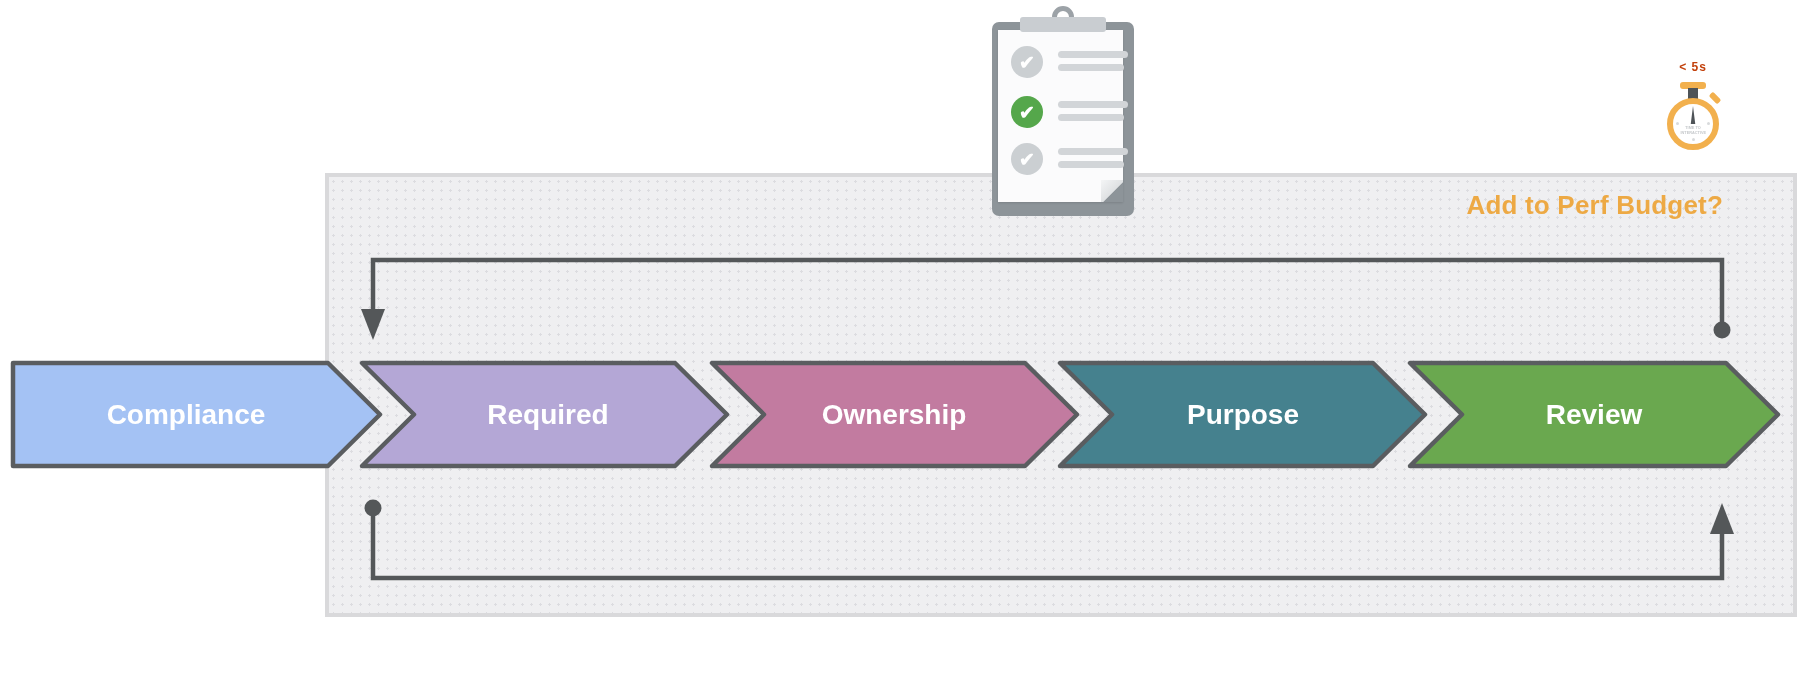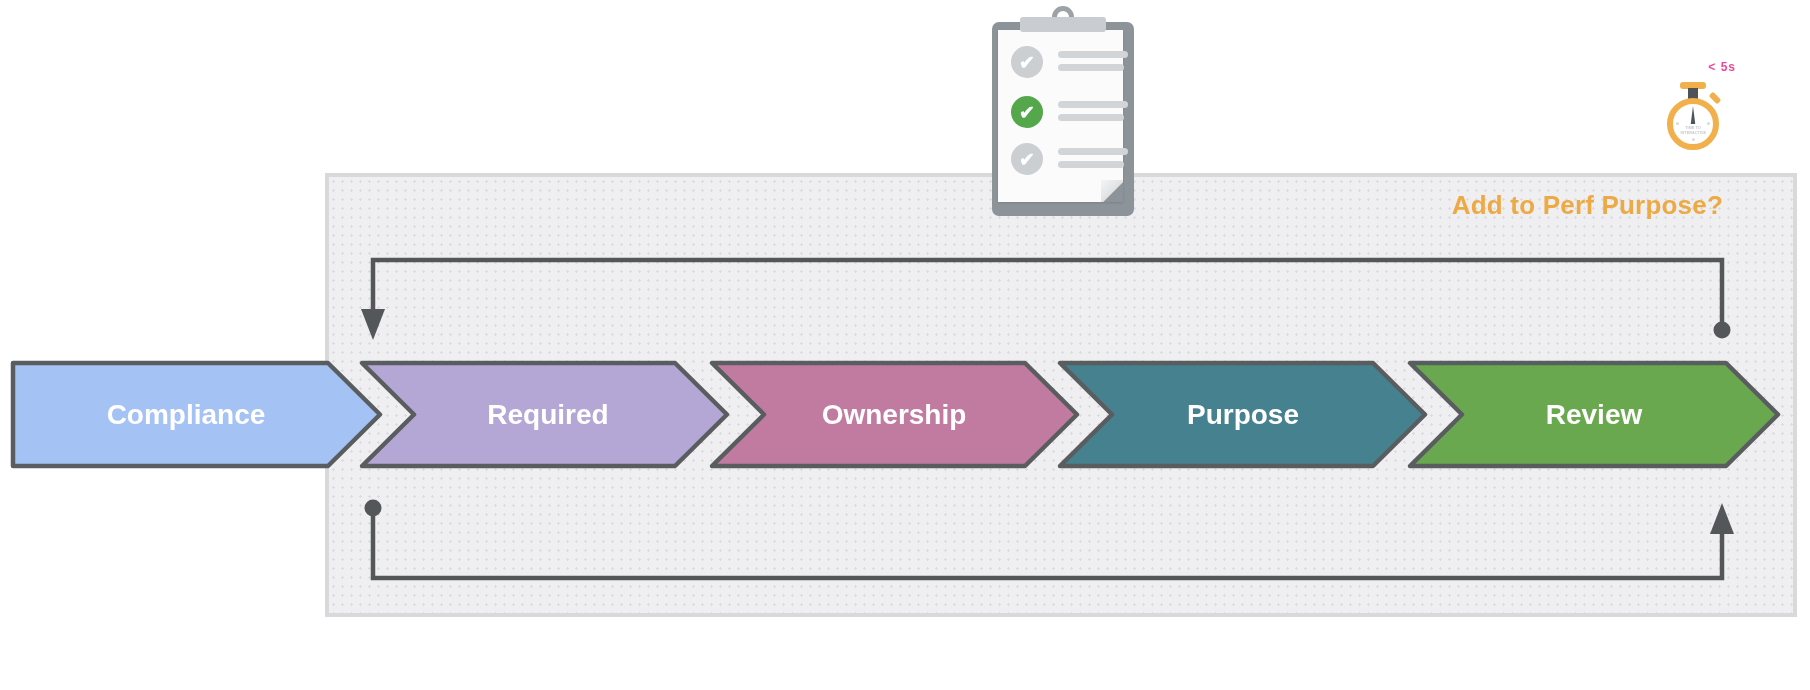--- a/index.html
+++ b/index.html
@@ -45,22 +45,22 @@
             display:flex;align-items:center;justify-content:center;
             color:#ffffff;font-weight:bold;font-size:19px;line-height:1;}
   .cb-check.muted{background:#cbcfd2;}
   .cb-check.active{background:#55a74b;}
   .cb-line{position:absolute;left:47px;height:7px;border-radius:3.5px;background:#d2d5d8;}
   .cb-line.l1{top:5px;width:70px;}
   .cb-line.l2{top:18px;width:66px;}
 
   
   .stopwatch{position:absolute;left:1650px;top:60px;width:86px;height:104px;}
-  .sw-time{position:absolute;left:0;top:0;width:100%;text-align:right;font-size:12px;
-           font-weight:bold;color:#ec4899;letter-spacing:1px;}
+  .sw-time{position:absolute;left:0;top:0;width:100%;text-align:center;font-size:12px;
+           font-weight:bold;color:#c2410c;letter-spacing:1px;}
   .sw-cap{position:absolute;left:30px;top:22px;width:26px;height:7px;background:#f2b04d;border-radius:3px;}
   .sw-stem{position:absolute;left:38px;top:28px;width:10px;height:12px;background:#4e5357;}
   .sw-side{position:absolute;left:59px;top:35px;width:12px;height:6px;background:#f2b04d;
            border-radius:2px;transform:rotate(45deg);}
   .sw-ring{position:absolute;left:17px;top:38px;width:52px;height:52px;box-sizing:border-box;
            border:6px solid #f2b04d;border-radius:50%;background:#ffffff;}
   .sw-needle{position:absolute;left:40px;top:46px;width:6px;height:18px;background:#4e5357;
              clip-path:polygon(50% 0%,88% 100%,12% 100%);}
   .sw-dial-text{position:absolute;left:17px;top:66px;width:52px;text-align:center;
                 font-size:8px;font-weight:bold;color:#c6c9cc;line-height:1.15;
@@ -97,21 +97,21 @@
     <polygon class="step" points="1060,363 1373,363 1425,414.5 1373,466 1060,466 1112,414.5" fill="#45818E"></polygon>
     <polygon class="step" points="1410,363 1726,363 1778,414.5 1726,466 1410,466 1462,414.5" fill="#6AA84F"></polygon>
 
     <text class="step-label" x="186" y="424">Compliance</text>
     <text class="step-label" x="548" y="424">Required</text>
     <text class="step-label" x="894" y="424">Ownership</text>
     <text class="step-label" x="1243" y="424">Purpose</text>
     <text class="step-label" x="1594" y="424">Review</text>
   </svg>
 
-  <div class="perf-label">Add to Perf Purpose?</div>
+  <div class="perf-label">Add to Perf Budget?</div>
 
   <div class="clipboard">
     <div class="cb-ring"></div>
     <div class="cb-board"></div>
     <div class="cb-page">
       <div class="cb-row" style="top:16px;">
         <div class="cb-check muted">✔</div>
         <div class="cb-line l1"></div>
         <div class="cb-line l2"></div>
       </div>

